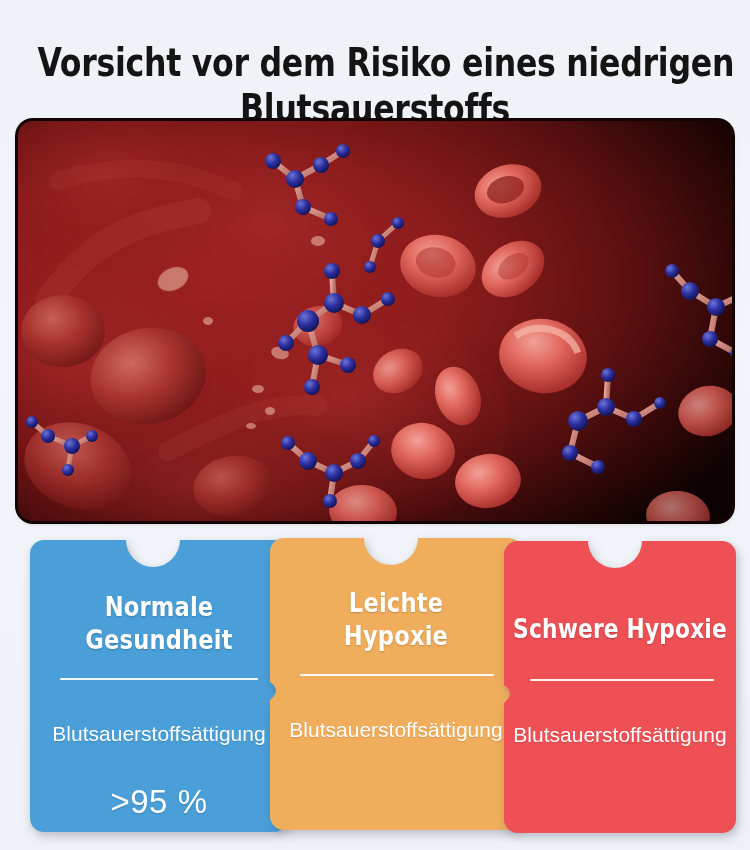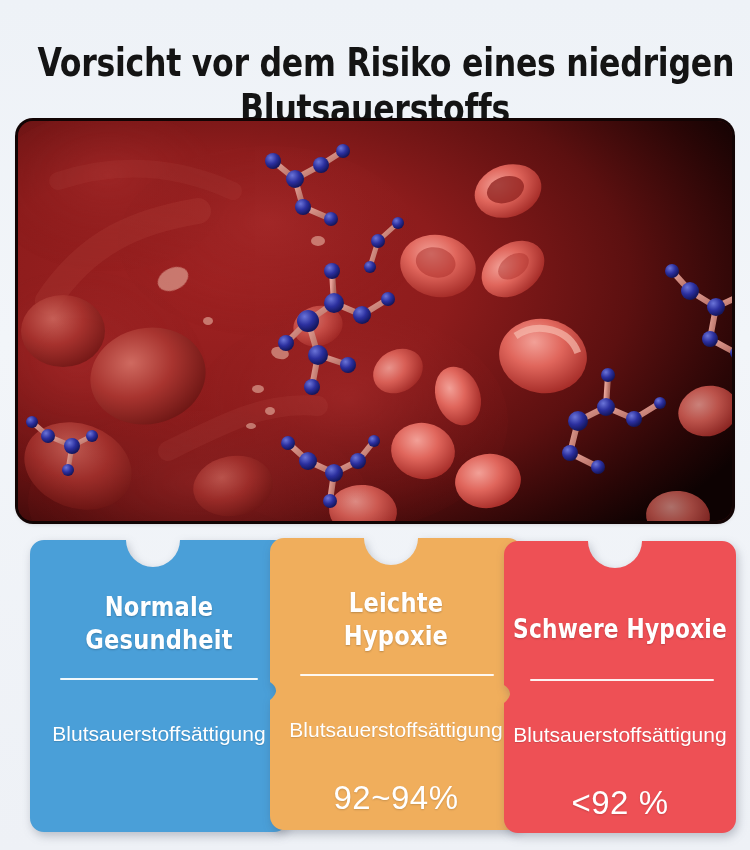--- a/index.html
+++ b/index.html
@@ -398,54 +398,53 @@
                    V14 a14,14 0 0 1 14,-14 Z" fill="#4a9fd8"></path>
         </svg>
       </div>
       <div class="content">
         <div class="card-title">
           <div>Normale</div>
           <div>Gesundheit</div>
         </div>
         <div class="card-divider"></div>
         <div class="card-label">Blutsauerstoffsättigung</div>
+        <div class="card-value">&gt;95 %</div>
       </div>
     </div>
 
     <div class="card" id="card-mild">
       <div class="shape">
         <svg viewBox="0 0 252 292" preserveAspectRatio="none">
           <path d="M14,0 H94 a27,27 0 0 0 54,0 H238 a14,14 0 0 1 14,14 V144
                    q-12,8 0,18 V278 a14,14 0 0 1 -14,14 H14 a14,14 0 0 1 -14,-14
                    V162 q12,-10 0,-18 V14 a14,14 0 0 1 14,-14 Z" fill="#f0ae5c"></path>
         </svg>
       </div>
       <div class="content">
         <div class="card-title">
           <div>Leichte</div>
           <div>Hypoxie</div>
         </div>
         <div class="card-divider"></div>
         <div class="card-label">Blutsauerstoffsättigung</div>
-        <div class="card-value">92~94%</div>
       </div>
     </div>
 
     <div class="card" id="card-severe">
       <div class="shape">
         <svg viewBox="0 0 232 292" preserveAspectRatio="none">
           <path d="M14,0 H84 a27,27 0 0 0 54,0 H218 a14,14 0 0 1 14,14 V278
                    a14,14 0 0 1 -14,14 H14 a14,14 0 0 1 -14,-14
                    V162 q12,-10 0,-18 V14 a14,14 0 0 1 14,-14 Z" fill="#ee5055"></path>
         </svg>
       </div>
       <div class="content">
         <div class="card-title">
           <div>Schwere Hypoxie</div>
         </div>
         <div class="card-divider"></div>
         <div class="card-label">Blutsauerstoffsättigung</div>
-        <div class="card-value">&lt;92 %</div>
       </div>
     </div>
 
   </div>
 </div>
 
 </body></html>

